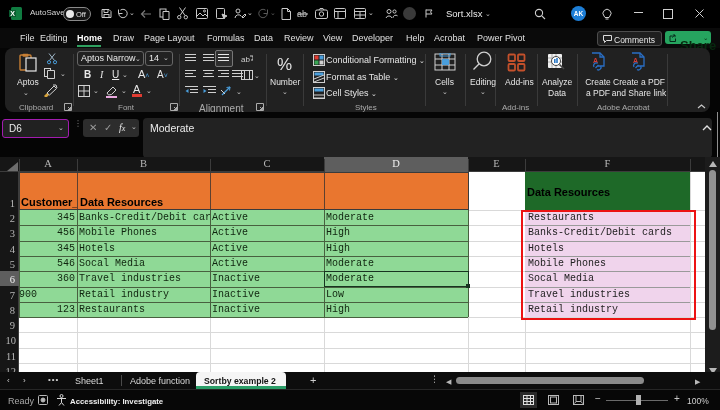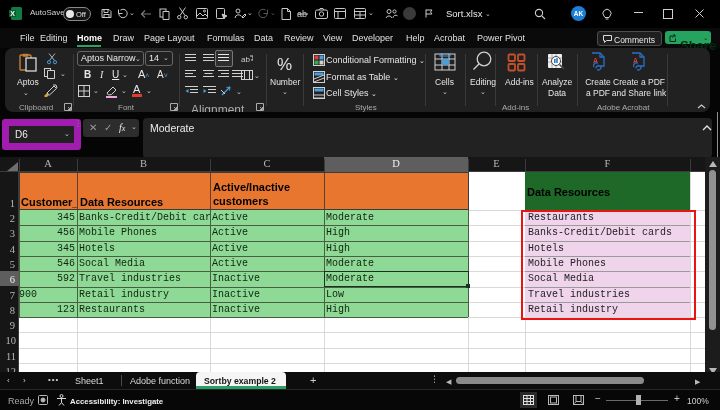--- a/index.html
+++ b/index.html
@@ -270,21 +270,21 @@
   <svg class="abs" style="left:198px;top:38px" width="13" height="10" viewBox="0 0 13 10" stroke="#d0d0d0">
       <path d="M0 0.5 h13 M5 3.5 h8 M5 6.5 h8"></path>
       <path d="M0.5 3 l3 2 -3 2z" fill="#4a9edb" stroke="none"></path>
     </svg>
   <svg class="abs" style="left:215px;top:37px" width="13" height="12" viewBox="0 0 13 12">
     <path d="M2 10 L10 2" stroke="#4a9edb" stroke-width="1.3"></path>
       <path d="M10 2 l-3.5 0.5 M10 2 l-0.5 3.5" stroke="#4a9edb"></path>
     <path d="M1 5 l4 4" stroke="#d0d0d0"></path>
   </svg>
   <div class="abs ic" style="left:231px;top:40px;font-size:7px;">⌄</div>
-  <div class="abs" style="left:186px;top:55px;font-size:12px;color:#ababab;text-align:center;">Alignment</div>
+  <div class="abs" style="left:194px;top:55px;font-size:10px;color:#ababab;text-align:center;">Alignment</div>
   <svg class="abs" style="left:251px;top:55px" width="8" height="8" viewBox="0 0 8 8" stroke="#ababab" fill="none">
       <path d="M0.5 0.5 h7 v7 h-7z M4 4 l2.5 2.5 M4 6.5 h2.5 v-2.5"></path>
     </svg>
 
   <svg class="abs" style="left:236px;top:6px" width="12" height="10" viewBox="0 0 12 10" stroke="#d0d0d0" fill="none">
       <text x="0" y="8" font-size="8" fill="#d0d0d0" stroke="none" font-family="Liberation Sans">ab</text>
       <path d="M9 2 h3 M12 2 v4 h-2"></path>
     </svg>
   <svg class="abs" style="left:236px;top:22px" width="12" height="10" viewBox="0 0 12 10" stroke="#d0d0d0" fill="none">
       <rect x="0.5" y="0.5" width="11" height="9"></rect>
@@ -367,21 +367,21 @@
   </svg>
   <div class="abs" style="left:606px;top:29px;font-size:8.5px;color:#e6e6e6;text-align:center;width:56px;line-height:10.5px;white-space:nowrap;">Create a PDF<br>and Share link</div>
   <div class="abs" style="left:592px;top:55px;font-size:8px;color:#ababab;">Adobe Acrobat</div>
   <svg class="abs" style="left:692px;top:56px" width="9" height="5" viewBox="0 0 9 5" fill="none" stroke="#c8c8c8" stroke-width="1.2">
       <path d="M1 4 L4.5 1 L8 4"></path>
     </svg>
   <div class="abs" style="left:350px;top:55px;font-size:8px;color:#ababab;">Styles</div>
 </div>
 
 <div class="abs" style="left:0;top:112px;width:720px;height:45px;background:#050505;">
-  <div class="abs" style="left:2px;top:7px;width:65px;height:17px;background:#212121;border:7px solid #a21caf;border-radius:3px;">
+  <div class="abs" style="left:2px;top:7px;width:65px;height:17px;background:#212121;border:1px solid #a21caf;border-radius:3px;">
     <div class="abs" style="left:6px;top:3px;font-size:10px;color:#ececec;">D6</div>
     <div class="abs ic" style="left:55px;top:4px;font-size:7px;">⌄</div>
   </div>
   <div class="abs" style="left:74px;top:10px;color:#8a8a8a;font-size:8px;line-height:4px;">⋮</div>
   <div class="abs" style="left:83px;top:7px;width:56px;height:18px;background:#2d2d2d;border-radius:3px;">
     <div class="abs" style="left:6px;top:3px;font-size:10px;color:#9a9a9a;">✕</div>
     <div class="abs" style="left:21px;top:3px;font-size:10px;color:#9a9a9a;">✓</div>
     <div class="abs" style="left:36px;top:2.5px;font-size:10px;color:#e8e8e8;font-style:italic;font-family:'Liberation Serif',serif;">f<span style="font-size:8px;">x</span></div>
     <div class="abs ic" style="left:48px;top:4px;font-size:7px;">⌄</div>
   </div>
@@ -461,21 +461,20 @@
   <div class="abs" style="left:77px;top:15px;width:1px;height:38px;background:#5d4030;"></div>
   <div class="abs" style="left:210px;top:15px;width:1px;height:38px;background:#5d4030;"></div>
   <div class="abs" style="left:324px;top:15px;width:1px;height:38px;background:#5d4030;"></div>
   <div class="abs" style="left:19px;top:52px;width:449px;height:1px;background:#3b3b3b;"></div>
   <div class="abs" style="left:19px;top:15px;width:449px;height:1px;background:#3b3b3b;"></div>
   <div class="abs" style="left:19px;top:15px;width:1px;height:38px;background:#3b3b3b;"></div>
   <div class="abs" style="left:468px;top:15px;width:1px;height:38px;background:#3b3b3b;"></div>
 
   <div class="abs" style="left:21px;top:39px;width:56px;font-size:11px;font-weight:bold;color:#000;white-space:nowrap;overflow:hidden;">Customer_ID</div>
   <div class="abs" style="left:80px;top:39px;font-size:11px;font-weight:bold;color:#000;">Data Resources</div>
-  <div class="abs" style="left:213px;top:24px;font-size:11px;font-weight:bold;color:#000;line-height:13.5px;">Active/Inactive<br>customers</div>
 
   <div class="abs" style="left:525px;top:15px;width:165px;height:38px;background:#1e6928;"></div>
   <div class="abs" style="left:527px;top:29px;font-size:11px;font-weight:bold;color:#000;">Data Resources</div>
 
   <div class="abs" style="left:19px;top:53px;width:449px;height:107.1px;background:#8fd996;"></div>
 
   <div class="abs" style="left:77px;top:53px;width:1px;height:107.1px;background:#48603f;"></div>
   <div class="abs" style="left:210px;top:53px;width:1px;height:107.1px;background:#48603f;"></div>
   <div class="abs" style="left:324px;top:53px;width:1px;height:107.1px;background:#48603f;"></div>
   <div class="abs" style="left:19px;top:68.3px;width:449px;height:1px;background:#48603f;"></div>
@@ -487,21 +486,21 @@
   <div class="abs" style="left:19px;top:160.1px;width:449px;height:1px;background:#48603f;"></div>
   <div class="abs" style="left:19px;top:53px;width:1px;height:107.1px;background:#48603f;"></div>
   <div class="abs" style="left:468px;top:53px;width:1px;height:107.1px;background:#48603f;"></div>
 
   <div id="datacells" style="position:absolute;left:0;top:0;width:720px;height:372px;font-family:'Liberation Mono',monospace;font-size:10px;color:#10250f;white-space:nowrap;">
 
     <div class="abs" style="left:19px;top:55px;width:56px;text-align:right;">345</div>
     <div class="abs" style="left:19px;top:70.3px;width:56px;text-align:right;">456</div>
     <div class="abs" style="left:19px;top:85.6px;width:56px;text-align:right;">345</div>
     <div class="abs" style="left:19px;top:100.9px;width:56px;text-align:right;">546</div>
-    <div class="abs" style="left:19px;top:116.2px;width:56px;text-align:right;">592</div>
+    <div class="abs" style="left:19px;top:116.2px;width:56px;text-align:right;">360</div>
     <div class="abs" style="left:19px;top:131.5px;width:56px;text-align:left;">900</div>
     <div class="abs" style="left:19px;top:146.8px;width:56px;text-align:right;">123</div>
 
     <div class="abs" style="left:79px;top:55px;width:131px;white-space:nowrap;overflow:hidden;">Banks-Credit/Debit cards</div>
     <div class="abs" style="left:79px;top:70.3px;">Mobile Phones</div>
     <div class="abs" style="left:79px;top:85.6px;">Hotels</div>
     <div class="abs" style="left:79px;top:100.9px;">Socal Media</div>
     <div class="abs" style="left:79px;top:116.2px;">Travel industries</div>
     <div class="abs" style="left:79px;top:131.5px;">Retail industry</div>
     <div class="abs" style="left:79px;top:146.8px;">Restaurants</div>

